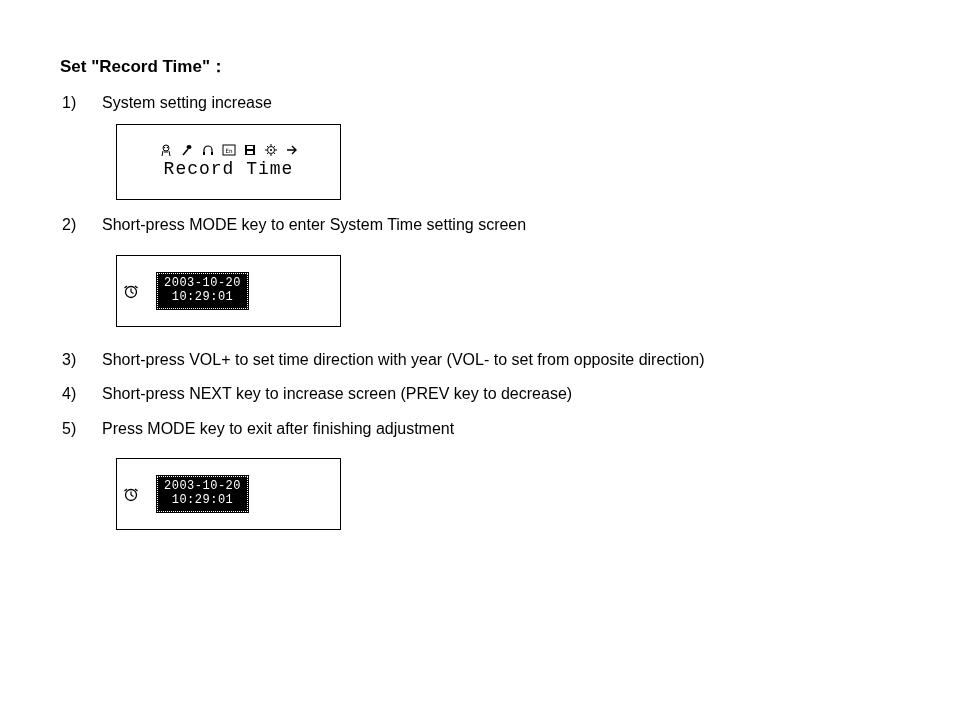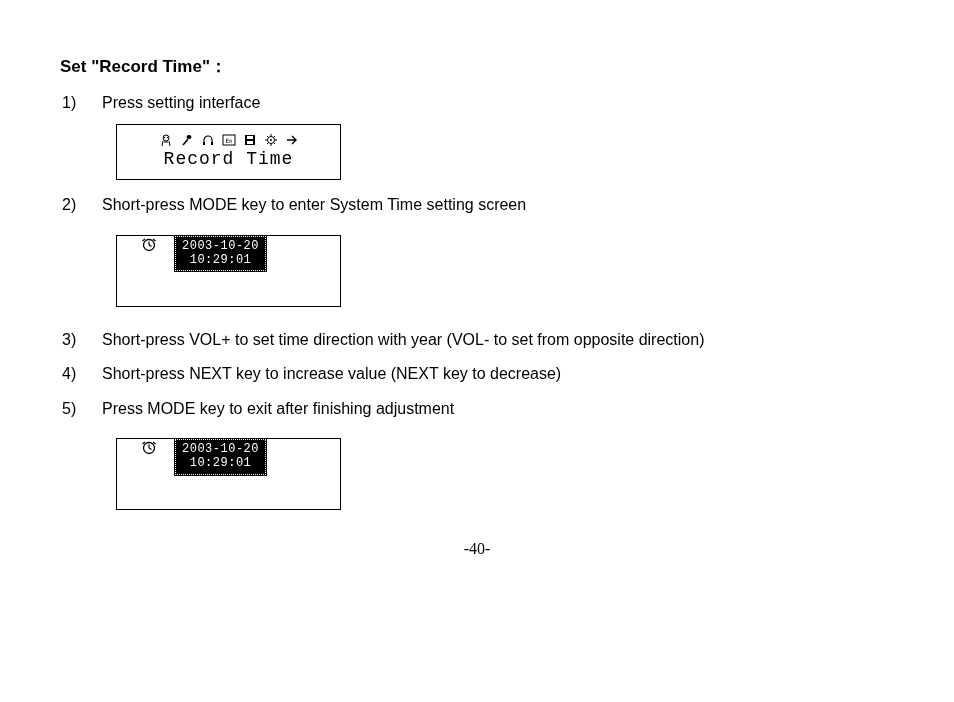--- a/index.html
+++ b/index.html
@@ -41,21 +41,21 @@
   }
   
   .lcd-box {
     border: 1px solid #000;
     background: #fff;
     margin: 6px 0 10px 56px;
   }
   
   .lcd1 {
     width: 225px;
-    height: 56px;
+    height: 76px;
     display: flex;
     flex-direction: column;
     align-items: center;
     justify-content: center;
     padding: 4px 0 6px 0;
     box-sizing: border-box;
   }
   .icon-row {
     display: flex;
     gap: 7px;
@@ -69,22 +69,22 @@
   .lcd1-text {
     font-family: "Courier New", monospace;
     font-size: 18px;
     letter-spacing: 1px;
   }
   
   .lcd2 {
     width: 225px;
     height: 72px;
     display: flex;
-    align-items: flex-start;
-    padding-left: 24px;
+    align-items: center;
+    padding-left: 6px;
     box-sizing: border-box;
     gap: 18px;
   }
   .clock-icon {
     width: 16px;
     height: 16px;
     flex-shrink: 0;
   }
   .datetime-block {
     background: #000;
@@ -110,21 +110,21 @@
 </style>
 </head>
 <body>
 
 <div class="page">
 
   <div class="heading">Set "Record Time"：</div>
 
   <div class="ol-item">
     <div class="ol-num">1)</div>
-    <div class="ol-body">Press setting interface</div>
+    <div class="ol-body">System setting increase</div>
   </div>
 
   <div class="lcd-box lcd1">
     <div class="icon-row">
 
       <svg class="ic" viewBox="0 0 14 14">
           <circle cx="7" cy="5" r="3" fill="none" stroke="#000" stroke-width="1"></circle>
           <path d="M4 8 L3 13 M10 8 L11 13 M5 9 L9 9" stroke="#000" stroke-width="1" fill="none"></path>
           <circle cx="5.5" cy="4.5" r="0.7" fill="#000"></circle>
           <circle cx="8.5" cy="4.5" r="0.7" fill="#000"></circle>
@@ -182,35 +182,34 @@
     </div>
   </div>
 
   <div class="ol-item">
     <div class="ol-num">3)</div>
     <div class="ol-body justify">Short-press VOL+ to set time direction with year (VOL- to set from opposite direction)</div>
   </div>
 
   <div class="ol-item">
     <div class="ol-num">4)</div>
-    <div class="ol-body">Short-press NEXT key to increase value (NEXT key to decrease)</div>
+    <div class="ol-body">Short-press NEXT key to increase screen (PREV key to decrease)</div>
   </div>
 
   <div class="ol-item">
     <div class="ol-num">5)</div>
     <div class="ol-body">Press MODE key to exit after finishing adjustment</div>
   </div>
 
   <div class="lcd-box lcd2" style="margin-top:14px;">
     <svg class="clock-icon" viewBox="0 0 16 16">
       <circle cx="8" cy="9" r="5.5" fill="none" stroke="#000" stroke-width="1.3"></circle>
       <path d="M8 9 L8 5.5 M8 9 L10.5 10.5" stroke="#000" stroke-width="1.2" fill="none"></path>
       <path d="M4 3 L1.5 5 M12 3 L14.5 5" stroke="#000" stroke-width="1.3" fill="none"></path>
     </svg>
     <div class="datetime-block">
       <div class="dl">2003-10-20</div>
       <div class="dl">10:29:01</div>
     </div>
   </div>
 
-  <div class="pagenum">-40-</div>
 
 </div>
 
 </body></html>

